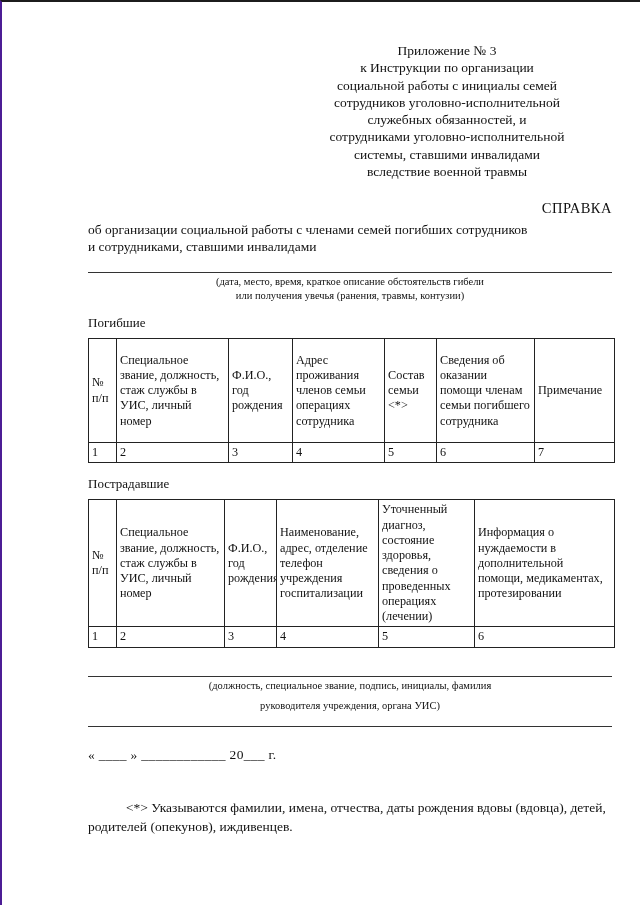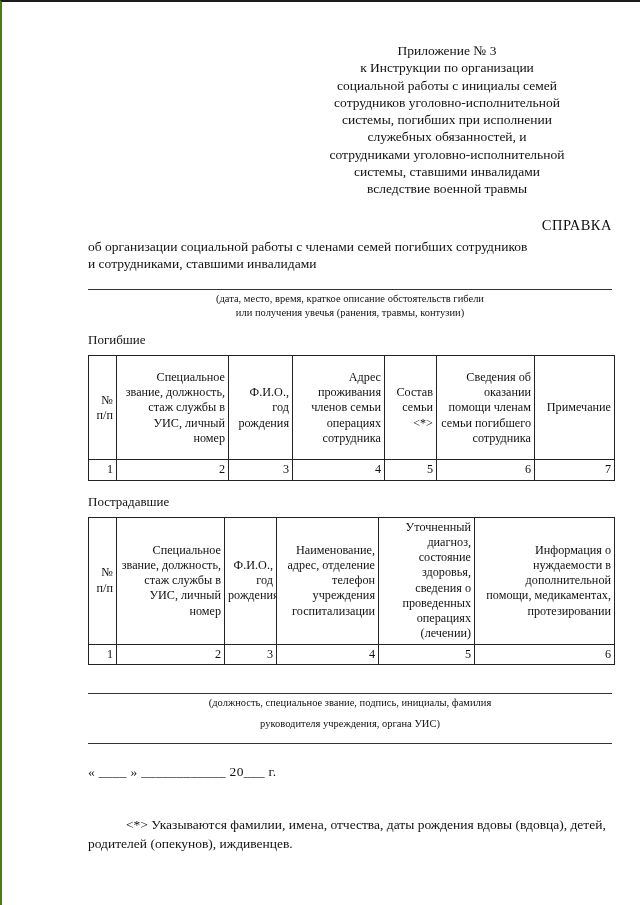--- a/index.html
+++ b/index.html
@@ -7,21 +7,21 @@
   body {
     width: 640px; height: 905px;
     font-family: "Liberation Serif", "DejaVu Serif", serif;
     color: #111;
   }
   .page {
     position: relative;
     width: 640px; height: 905px;
     background: #fff;
     border-top: 2px solid #1c1c1c;
-    border-left: 2px solid #4d7c0f;
+    border-left: 2px solid #4c1d95;
     padding: 40px 28px 20px 86px;
     overflow: hidden;
   }
   .appendix-block {
     width: 330px;
     margin-left: auto;
     text-align: center;
     font-size: 13.5px;
     line-height: 1.28;
   }
@@ -54,21 +54,21 @@
     margin-top: 13px;
   }
   table.form-table {
     margin-top: 7px;
     width: 100%;
     border-collapse: collapse;
     table-layout: fixed;
   }
   table.form-table td {
     border: 1px solid #222;
-    text-align: right;
+    text-align: left;
     vertical-align: middle;
     font-size: 12.2px;
     line-height: 1.25;
     padding: 2px 3px;
     overflow: hidden;
   }
   .t1 .head-row td { height: 104px; }
   .t2 .head-row td { height: 118px; }
   .num-row td { height: 17px; font-size: 12px; padding: 0 2px; }
   col.d1 { width: 28px; }  col.d2 { width: 112px; } col.d3 { width: 64px; }
@@ -95,21 +95,20 @@
 </head>
 <body>
 
 <div class="page">
 
   <div class="appendix-block">
     <div>Приложение № 3</div>
     <div>к Инструкции по организации</div>
     <div>социальной работы с инициалы семей</div>
     <div>сотрудников уголовно-исполнительной</div>
-    <div>системы, погибших при исполнении</div>
     <div>служебных обязанностей, и</div>
     <div>сотрудниками уголовно-исполнительной</div>
     <div>системы, ставшими инвалидами</div>
     <div>вследствие военной травмы</div>
   </div>
 
   <div class="doc-title">СПРАВКА</div>
 
   <div class="doc-subtitle">
     <div>об организации социальной работы с членами семей погибших сотрудников</div>

